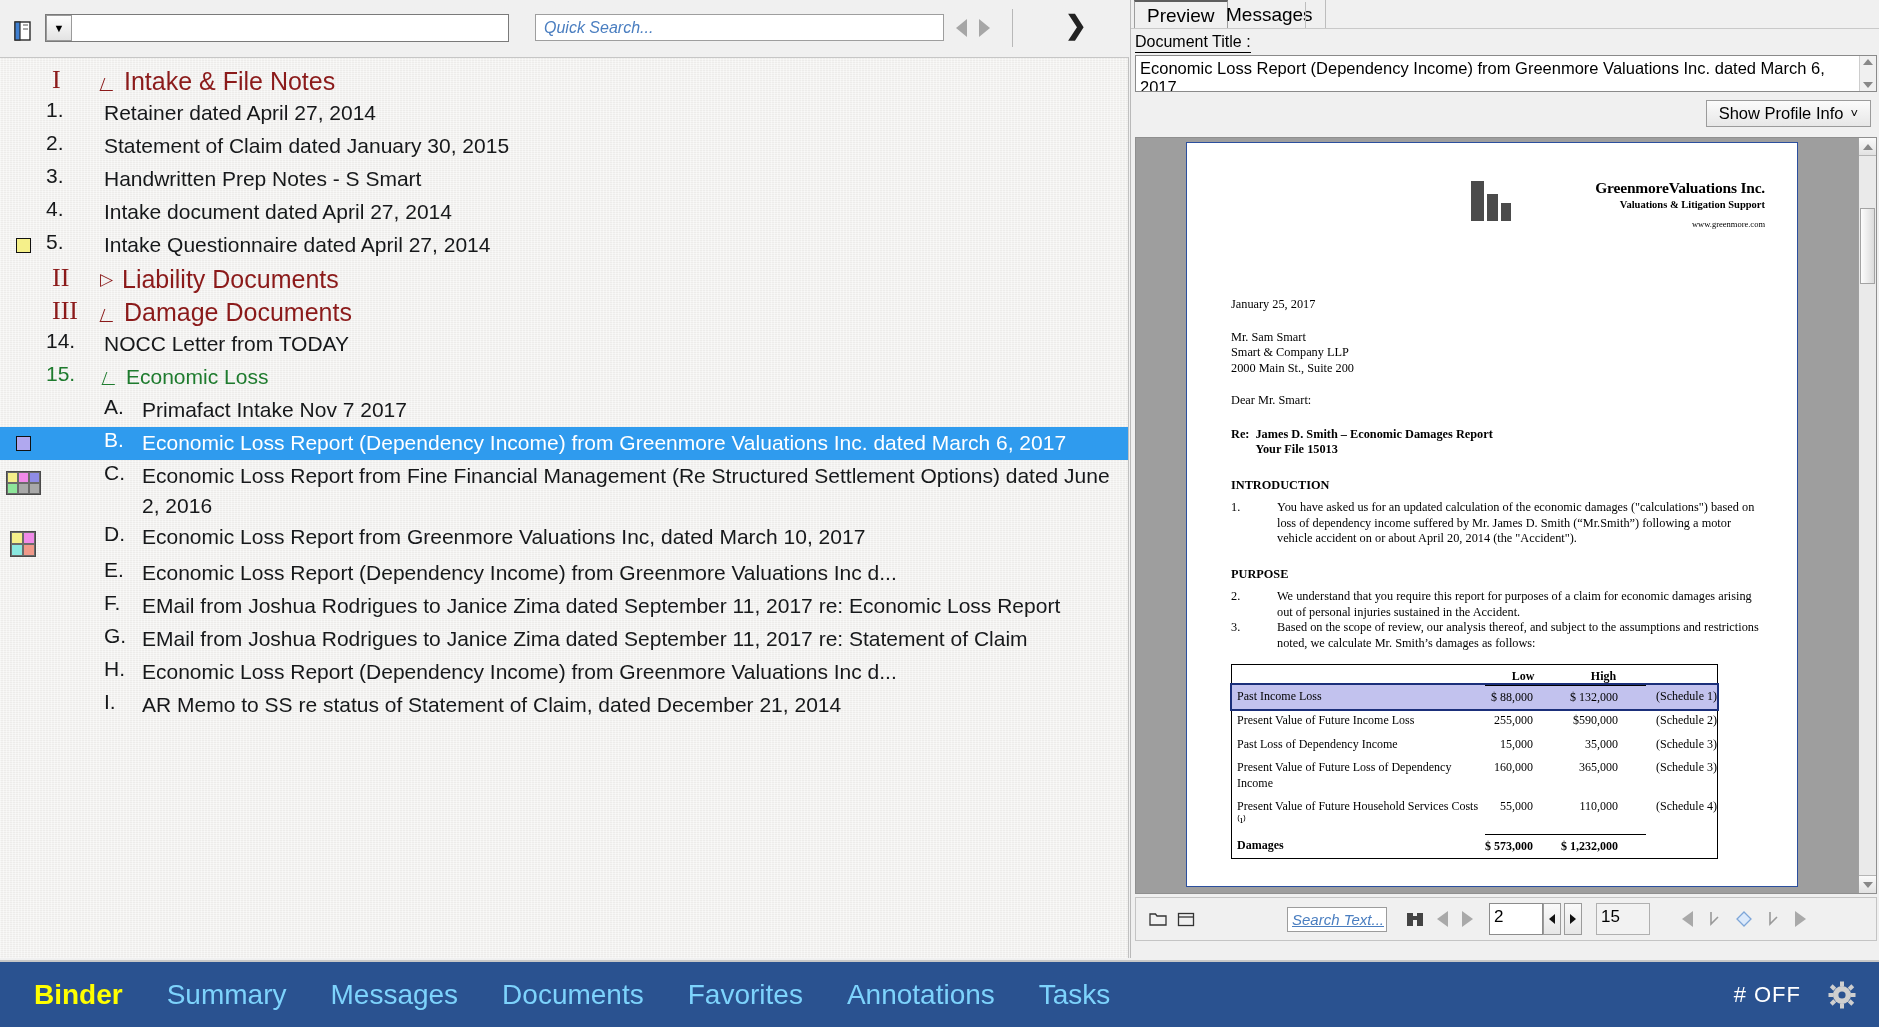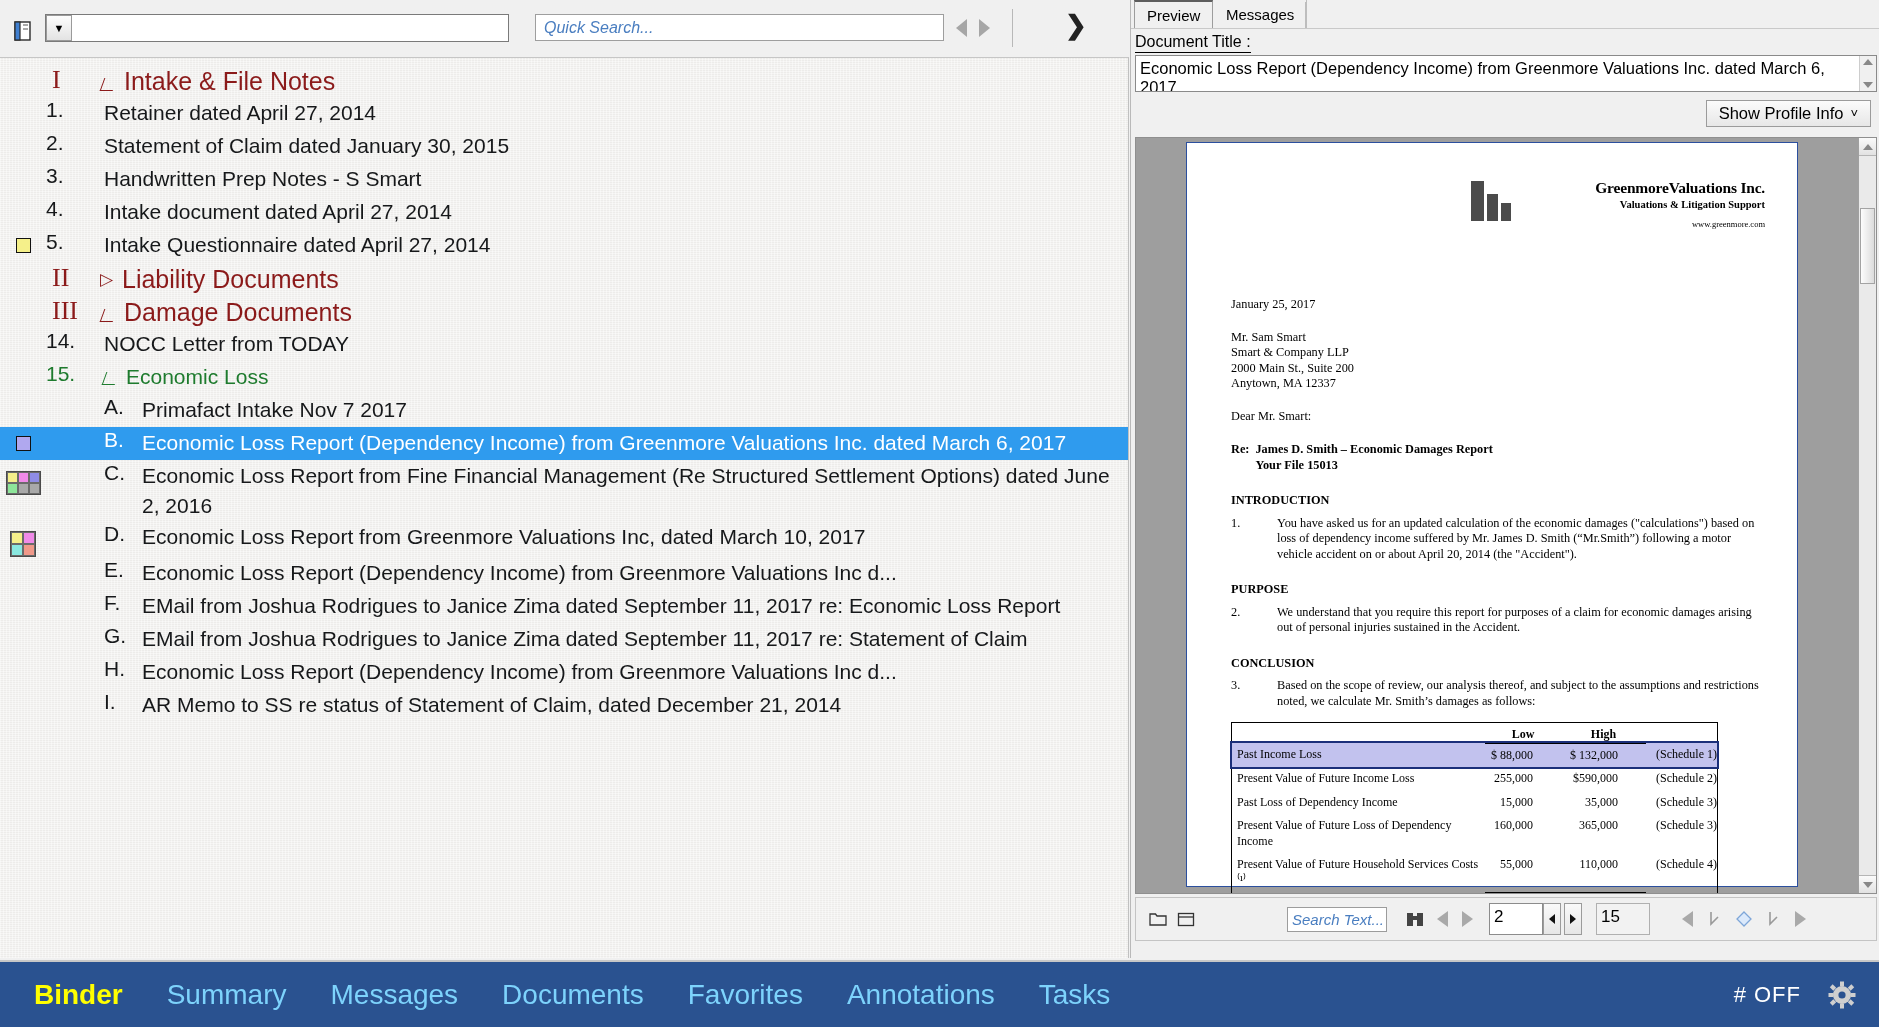--- a/index.html
+++ b/index.html
@@ -153,21 +153,21 @@
 
   
   #right-pane {
     position: absolute; left: 1130px; top: 0;
     width: 749px; height: 958px;
     background: #f0f0f0; border-left: 1px solid #b9b9b9;
   }
   #tabstrip { position: absolute; left: 0; top: 0; width: 749px; height: 29px; }
   .rtab {
     position: absolute; top: 0; height: 29px;
-    font-size: 15px; color: #000;
+    font-size: 19px; color: #000;
     display: flex; align-items: center; justify-content: center;
     padding: 0 12px;
   }
   #tab-preview { left: 3px; background: #f0f0f0; border: 1px solid #9d9d9d; border-bottom: none;
                  border-top: 2px solid #5d5d5d; }
   #tab-messages { left: 83px; border-right: 1px solid #bdbdbd; }
   #tabstrip-line { position: absolute; left: 0; top: 28px; width: 749px; height: 1px; background: #c9c9c9; }
   #tab-tail { position: absolute; left: 174px; top: 2px; width: 1px; height: 26px; background: #bdbdbd; }
 
   #doc-title-label {
@@ -472,21 +472,20 @@
             <div class="lh-sub">Valuations &amp; Litigation Support</div>
             <div class="lh-url">www.greenmore.com</div>
           </div>
 
           <div class="ltr">
             <div class="date">January 25, 2017</div>
             <div class="addr" id="letter-address">
                 <div>Mr. Sam Smart</div>
                 <div>Smart &amp; Company LLP</div>
                 <div>2000 Main St., Suite 200</div>
-                <div>Anytown, MA 12337</div>
               </div>
             <div class="salut">Dear Mr. Smart:</div>
 
             <div class="re">
               <span>Re:</span>
               <span>
                 <span>James D. Smith – Economic Damages Report</span><br>
                 <span>Your File 15013</span>
               </span>
             </div>
@@ -495,21 +494,20 @@
                 <h4>INTRODUCTION</h4>
                 <div class="para">
                   <span class="n">1.</span>
                   <span class="t">You have asked us for an updated calculation of the economic damages ("calculations") based on loss of dependency income suffered by Mr. James D. Smith (“Mr.Smith”) following a motor vehicle accident on or about April 20, 2014 (the "Accident").</span>
                 </div>
                 <h4>PURPOSE</h4>
                 <div class="para">
                   <span class="n">2.</span>
                   <span class="t">We understand that you require this report for purposes of a claim for economic damages arising out of personal injuries sustained in the Accident.</span>
                 </div>
-                <h4>CONCLUSION</h4>
                 <div class="para">
                   <span class="n">3.</span>
                   <span class="t">Based on the scope of review, our analysis thereof, and subject to the assumptions and restrictions noted, we calculate Mr. Smith’s damages as follows:</span>
                 </div>
               </div>
 
             <div class="dtable">
               <table>
                 <tbody id="damages-tbody">
                     <tr>
@@ -574,21 +572,21 @@
 
     <div id="viewer-toolbar">
       <svg class="vt-ico" style="margin-left:13px;" viewBox="0 0 18 15">
         <path d="M1 4 V13 H17 V4 H8 L6.5 2 H1 Z" fill="none" stroke="#333" stroke-width="1.3"></path>
       </svg>
       <svg class="vt-ico" style="margin-left:10px;" viewBox="0 0 18 15">
         <rect x="1.5" y="1.5" width="15" height="12" fill="none" stroke="#333" stroke-width="1.3"></rect>
         <line x1="1.5" y1="5" x2="16.5" y2="5" stroke="#333" stroke-width="1.3"></line>
       </svg>
 
-      <div id="search-text" style="margin-left:92px;">Search Text...</div>
+      <div id="search-text" style="margin-left:92px;text-decoration:underline;">Search Text...</div>
 
       <svg style="margin-left:18px;width:20px;height:18px;" viewBox="0 0 20 18">
         <rect x="2" y="3" width="6" height="13" fill="#444"></rect>
         <rect x="12" y="3" width="6" height="13" fill="#444"></rect>
         <rect x="8" y="6" width="4" height="4" fill="#444"></rect>
       </svg>
       <div class="vt-tri l" style="margin-left:12px;"></div>
       <div class="vt-tri r" style="margin-left:14px;"></div>
 
       <div class="numbox" style="margin-left:16px;">2</div>

